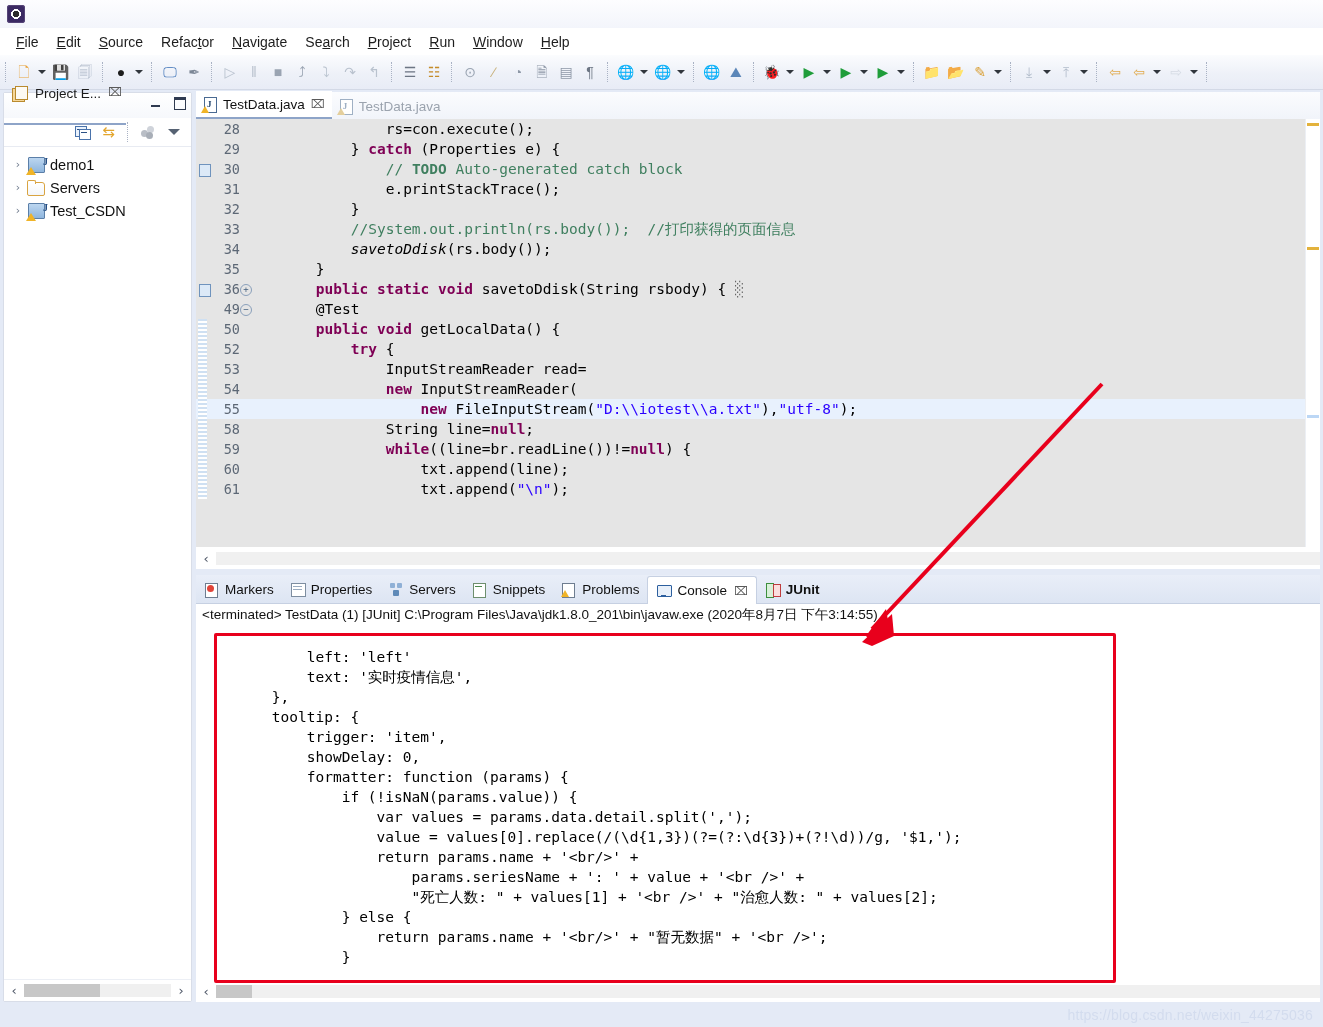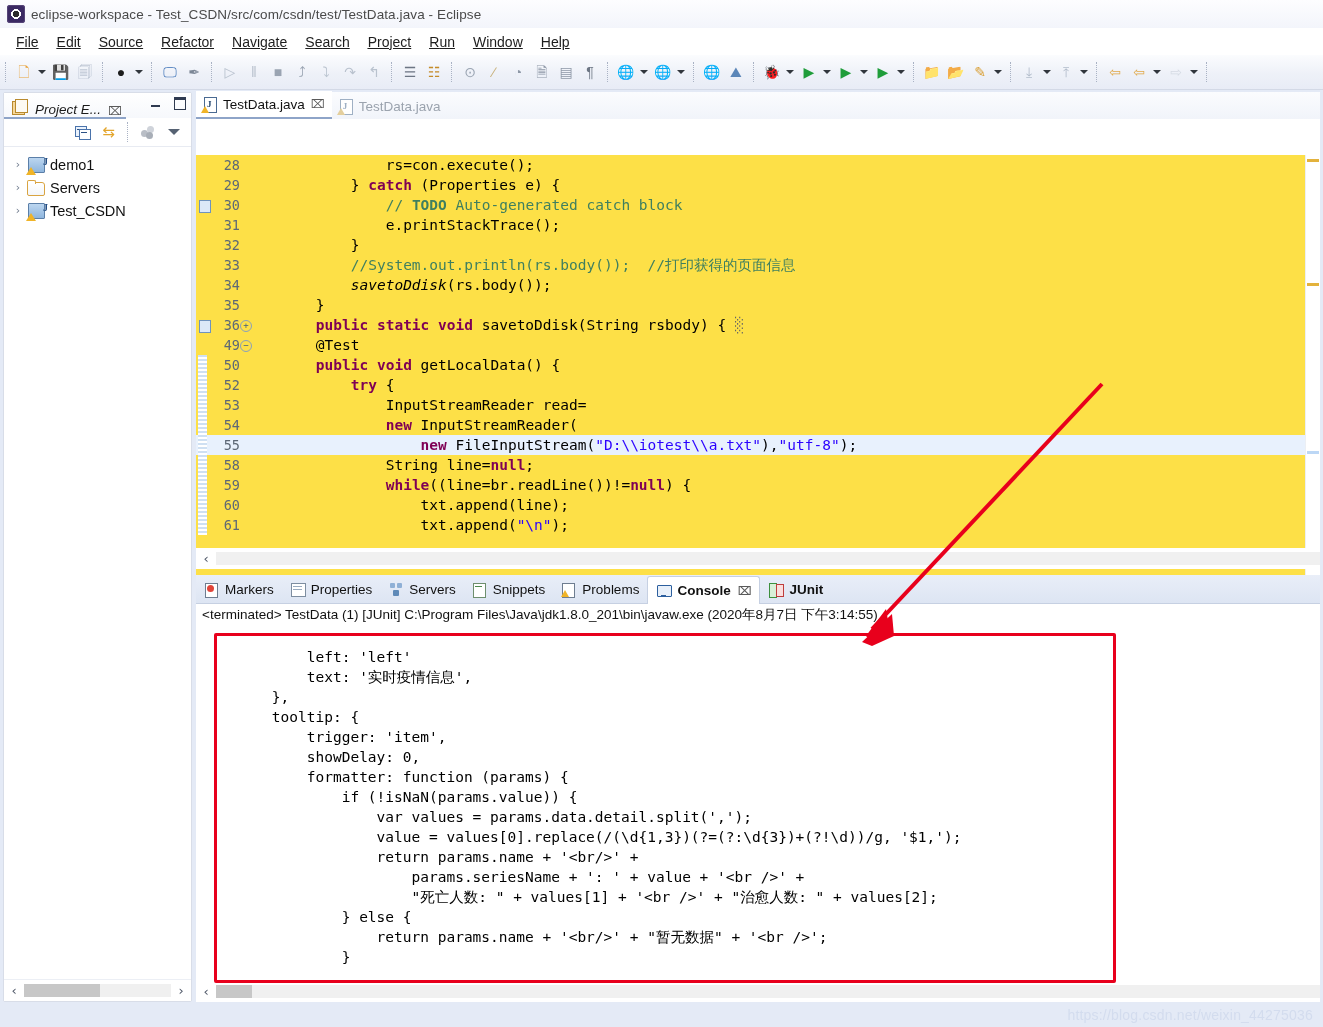--- a/index.html
+++ b/index.html
@@ -35,21 +35,21 @@
   }
 
   
   .menubar {
     position: absolute; left: 0; top: 28px; width: 1323px; height: 27px;
     background: #ffffff;
     display: flex; align-items: center; padding-left: 7px;
   }
   .menu-item {
     font-size: 14px; color: #1d1d1d; padding: 2px 9px;
-    white-space: nowrap; cursor: default; text-decoration: underline;
+    white-space: nowrap; cursor: default;
   }
   .menu-item u { text-decoration: underline; }
 
   
   .toolbar {
     position: absolute; left: 0; top: 55px; width: 1323px; height: 34px;
     background: linear-gradient(to bottom, #fbfcfe 0%, #eef1f8 55%, #e8ecf6 100%);
     border-bottom: 1px solid #d3d9e6;
     display: flex; align-items: center;
   }
@@ -81,23 +81,22 @@
     border: 1px solid #d8dde8;
     border-radius: 2px;
     box-sizing: border-box;
   }
   .view-tabbar {
     height: 25px; position: relative;
     background: linear-gradient(to bottom,#ffffff,#f6f8fc);
     display: flex; align-items: center;
   }
   .view-tab {
-    display: flex; align-items: flex-end; height: 25px; padding: 0 4px 0 6px;
+    display: flex; align-items: flex-start; height: 25px; padding: 0 4px 12px 6px;
     border-bottom: 2px solid #8ea4c8;
-    font-style: italic;
   }
   .view-tab .lbl { font-size: 13.5px; color: #1b1b1b; margin: 0 5px 0 4px; white-space: nowrap;}
   .xclose {
     font-size: 12px; color: #5a5a5a; font-family: "DejaVu Sans", sans-serif;
     line-height: 1; margin-left: 2px;
   }
   .view-winbtns {
     position: absolute; right: 4px; top: 3px; display: flex; gap: 9px;
   }
   .wb { width: 15px; height: 15px; display:flex; align-items:center; justify-content:center; }
@@ -188,24 +187,23 @@
   }
   .jicon .wrn{
     position:absolute; left:-2px; bottom:-1px; width:0;height:0;
     border-left:4px solid transparent;border-right:4px solid transparent;border-bottom:7px solid #f0b428;
   }
   .jicon.dim .pg { border-color:#9fb0c4; }
   .jicon.dim .pg:after { color:#9fb0c4; }
   .jicon.dim .wrn { border-bottom-color:#e4cf9d; }
 
   .code-area {
-    position: relative; height: 428px; background: #fde047; overflow: hidden;
+    position: relative; height: 428px; background: #e5e5e5; overflow: hidden;
     font-family: "DejaVu Sans Mono", monospace;
     font-size: 14.5px;
-    margin-top: 36px;
   }
   .code-rows { position:absolute; left:0; top:0; right:0; }
   .crow { height: 20px; line-height: 20px; white-space: pre; position: relative; }
   .crow.hl { background: #e8f1fd; }
   .lnum {
     display: inline-block; width: 44px; text-align: right; padding-right: 6px;
     color: #5d6876; font-family: "DejaVu Sans Mono", monospace; font-size: 13.5px;
   }
   .ctext { color: #000000; }
   .kw  { color: #7f0055; font-weight: bold; }
@@ -241,21 +239,21 @@
     background: linear-gradient(to bottom,#e9eef8,#dde5f3);
     border-bottom: 1px solid #c6d0e2;
   }
   .bp-tab {
     display:flex; align-items:center; height:27px; padding: 0 8px; font-size: 13.5px;
     color:#111; white-space: nowrap;
   }
   .bp-tab.active {
     background: #ffffff; border-top: 1px solid #c6d0e2;
     border-left: 1px solid #c6d0e2; border-right: 1px solid #c6d0e2;
-    border-radius: 3px 3px 0 0; margin-bottom: -1px; font-weight: bold;
+    border-radius: 3px 3px 0 0; margin-bottom: -1px; font-weight: normal;
   }
   .bp-tab.bold { font-weight: bold; }
   .bp-ico { width:16px; height:15px; margin-right:5px; position:relative; flex:0 0 auto;}
 
   .console-head {
     height: 22px; line-height: 22px; font-size: 13.5px; color: #111;
     padding-left: 6px; white-space: nowrap;
     font-family: "Liberation Sans", sans-serif;
     background: #ffffff;
   }
@@ -285,21 +283,20 @@
     white-space: nowrap;
   }
 </style>
 </head>
 <body>
 
 <div id="app">
 
   <div class="titlebar">
     <div class="title-icon"></div>
-    <div class="title-text">eclipse-workspace - Test_CSDN/src/com/csdn/test/TestData.java - Eclipse</div>
   </div>
 
   <div class="menubar" id="menubar">
       <div class="menu-item"><u>F</u>ile</div>
       <div class="menu-item"><u>E</u>dit</div>
       <div class="menu-item"><u>S</u>ource</div>
       <div class="menu-item">Refac<u>t</u>or</div>
       <div class="menu-item"><u>N</u>avigate</div>
       <div class="menu-item">Se<u>a</u>rch</div>
       <div class="menu-item"><u>P</u>roject</div>

